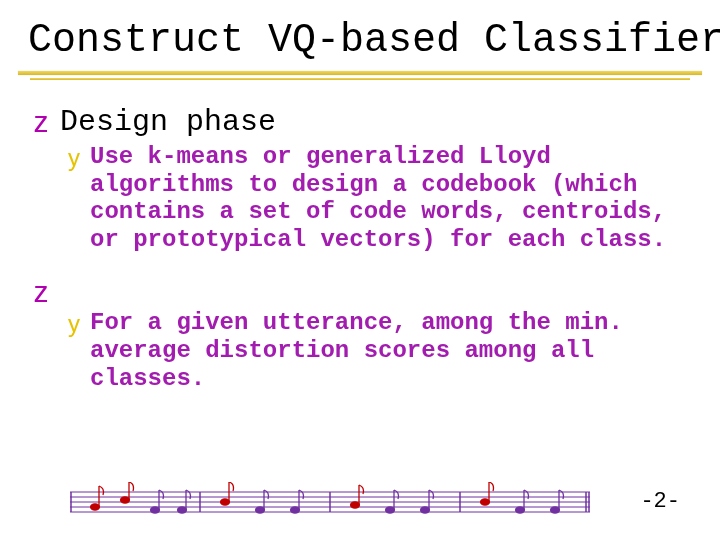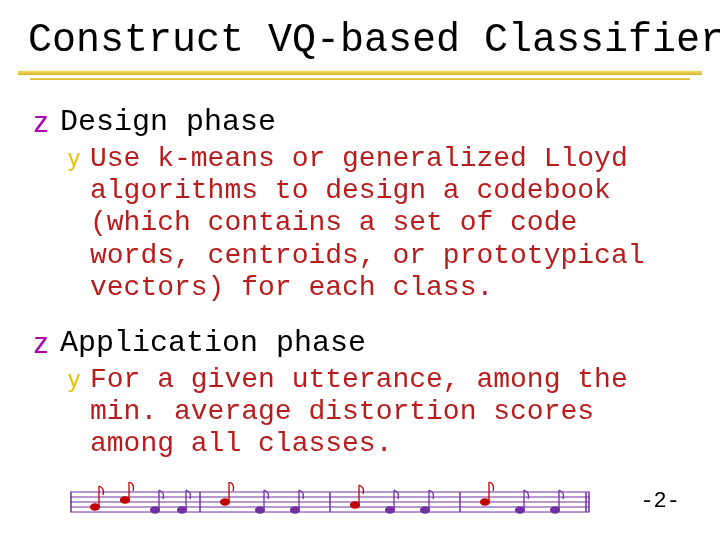--- a/index.html
+++ b/index.html
@@ -75,25 +75,25 @@
     color: #e6c200;
     font-size: 24px;
     font-family: "Wingdings", sans-serif;
     line-height: 1.15;
     width: 20px;
     text-align: center;
     position: relative;
     top: 1px;
   }
   .body-text {
-    font-size: 28px;
-    color: #b91c1c;
+    font-size: 24px;
+    color: #a21caf;
     line-height: 1.15;
     max-width: 590px;
-    font-weight: normal;
+    font-weight: bold;
   }
   .page-number {
     position: absolute;
     right: 40px;
     bottom: 26px;
     font-size: 22px;
     color: #000;
     font-family: "Courier New", monospace;
   }
   
@@ -123,21 +123,20 @@
     </div>
     <div class="section-body">
       <span class="y-bullet">y</span>
       <span class="body-text">Use k-means or generalized Lloyd algorithms to design a codebook (which contains a set of code words, centroids, or prototypical vectors) for each class.</span>
     </div>
   </div>
 
   <div class="section">
     <div class="section-head">
       <span class="z-bullet">z</span>
-      <span class="section-title">Application phase</span>
     </div>
     <div class="section-body">
       <span class="y-bullet">y</span>
       <span class="body-text">For a given utterance, among the min. average distortion scores among all classes.</span>
     </div>
   </div>
 </div>
 
 <div class="music">
   <svg viewBox="0 0 520 36">

